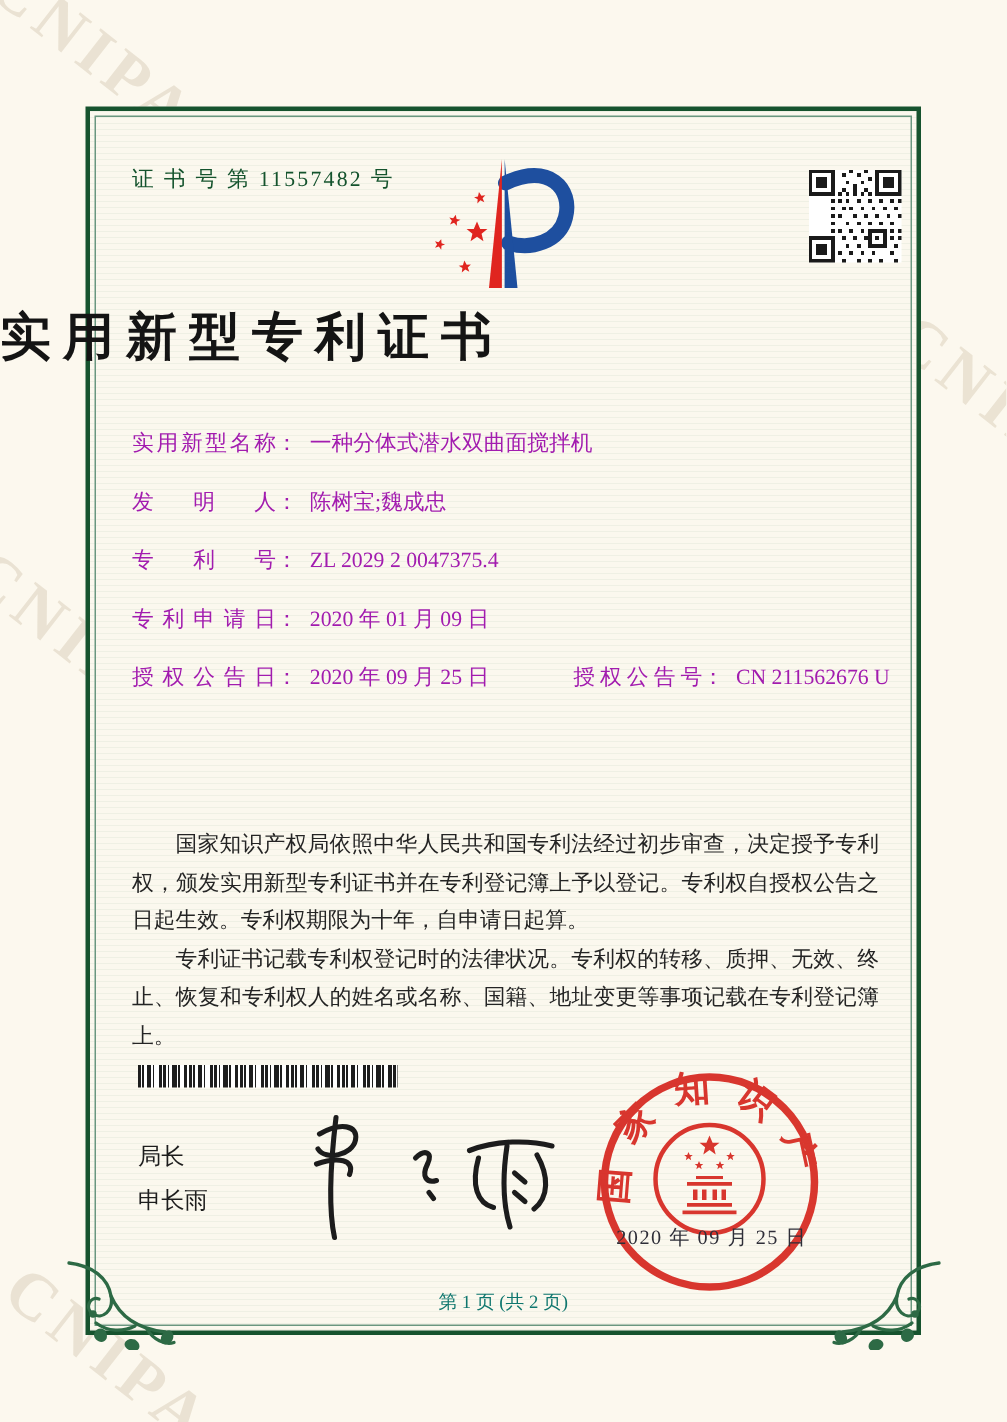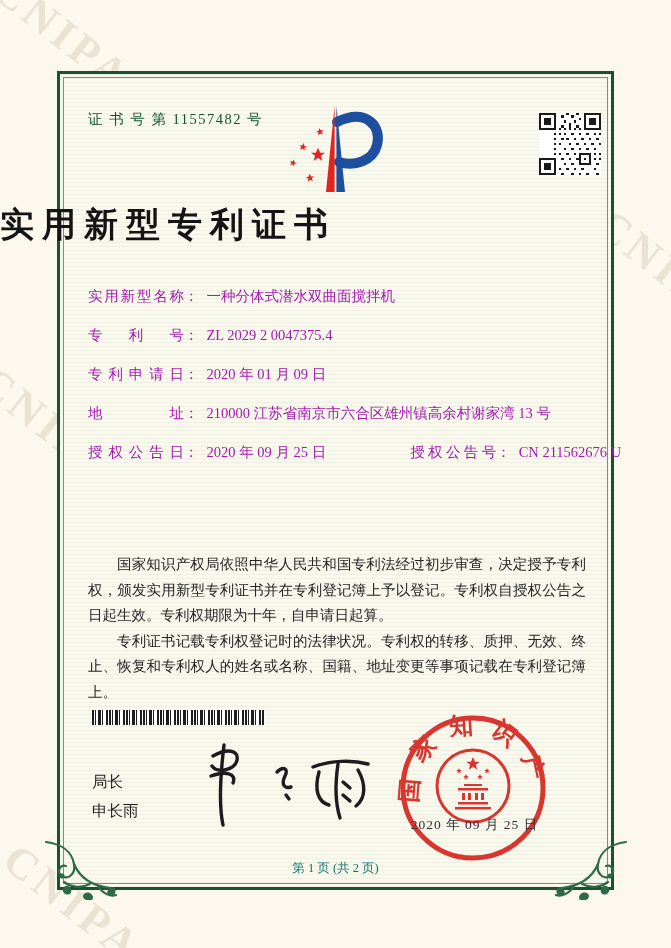--- a/index.html
+++ b/index.html
@@ -22,37 +22,37 @@
 
   .content{position:absolute;inset:0;z-index:3;}
 
   .cert-no{left:88px;top:110px;font-size:14.5px;letter-spacing:1.5px;color:#14532d;}
   .title{left:0;right:0;top:202px;text-align:left;font-size:34px;font-weight:bold;
          letter-spacing:8px;color:#141414;}
 
   .fields{left:88px;top:286px;width:500px;font-size:14.5px;color:#a21caf;}
   .frow{line-height:20px;margin-bottom:19px;white-space:nowrap;}
   .flabel{display:inline-block;width:96px;text-align:justify;text-align-last:justify;}
-  .flabel2{display:inline-block;width:86px;text-align:justify;text-align-last:justify;margin-left:28px;}
+  .flabel2{display:inline-block;width:86px;text-align:justify;text-align-last:justify;}
   .fval{margin-left:8px;}
   .pair2{margin-left:56px;}
 
   .paras{left:88px;top:552px;width:498px;font-size:14.5px;line-height:25.5px;
          text-align:justify;color:#242424;}
-  .paras p{margin:0;text-indent:2em;}
+  .paras p{margin:0;text-indent:2em;font-family:Liberation Mono, monospace;}
 
   .barcode{left:92px;top:710px;width:173px;height:15px;
     background:repeating-linear-gradient(90deg,
       #1d1d1d 0 2px,#ffffff 2px 3px,
       #1d1d1d 3px 4px,#ffffff 4px 6px,
       #1d1d1d 6px 9px,#ffffff 9px 10px,
       #1d1d1d 10px 11px,#ffffff 11px 14px,
       #1d1d1d 14px 16px,#ffffff 16px 17px);}
 
-  .director{left:92px;top:757px;font-size:15.5px;line-height:29px;color:#1d1d1d;margin-top:10px;}
+  .director{left:92px;top:757px;font-size:15.5px;line-height:29px;color:#1d1d1d;}
 
   .seal-box{left:394px;top:708px;width:158px;height:158px;opacity:.92;}
   .seal-date{left:402px;top:816px;width:145px;text-align:center;font-size:13.5px;
              letter-spacing:1px;color:#2e2e38;}
 
   .page-info{left:0;right:0;top:860px;text-align:center;font-size:12.5px;color:#0f766e;}
   .bottom-note{left:0;right:0;top:956px;text-align:right;font-size:12.5px;color:#b91c1c;z-index:3;}
 
   .orn{z-index:4;}
   .qr{left:539px;top:113px;}
@@ -128,27 +128,27 @@
       </g>
     </svg>
 
     <div class="abs title">实用新型专利证书</div>
 
     <div class="abs fields">
       <div class="frow">
         <span class="flabel">实用新型名称</span><span>：</span><span class="fval">一种分体式潜水双曲面搅拌机</span>
       </div>
       <div class="frow">
+        <span class="flabel">发明人</span><span>：</span><span class="fval">陈树宝;魏成忠</span>
+      </div>
+      <div class="frow">
         <span class="flabel">专利号</span><span>：</span><span class="fval">ZL 2029 2 0047375.4</span>
       </div>
       <div class="frow">
         <span class="flabel">专利申请日</span><span>：</span><span class="fval">2020 年 01 月 09 日</span>
-      </div>
-      <div class="frow">
-        <span class="flabel">地址</span><span>：</span><span class="fval">210000 江苏省南京市六合区雄州镇高余村谢家湾 13 号</span>
       </div>
       <div class="frow">
         <span class="flabel">授权公告日</span><span>：</span><span class="fval">2020 年 09 月 25 日</span><span class="pair2"><span class="flabel2">授权公告号</span><span>：</span><span class="fval">CN 211562676 U</span></span>
       </div>
     </div>
 
     <div class="abs paras">
       <p>国家知识产权局依照中华人民共和国专利法经过初步审查，决定授予专利权，颁发实用新型专利证书并在专利登记簿上予以登记。专利权自授权公告之日起生效。专利权期限为十年，自申请日起算。</p>
       <p>专利证书记载专利权登记时的法律状况。专利权的转移、质押、无效、终止、恢复和专利权人的姓名或名称、国籍、地址变更等事项记载在专利登记簿上。</p>
     </div>

